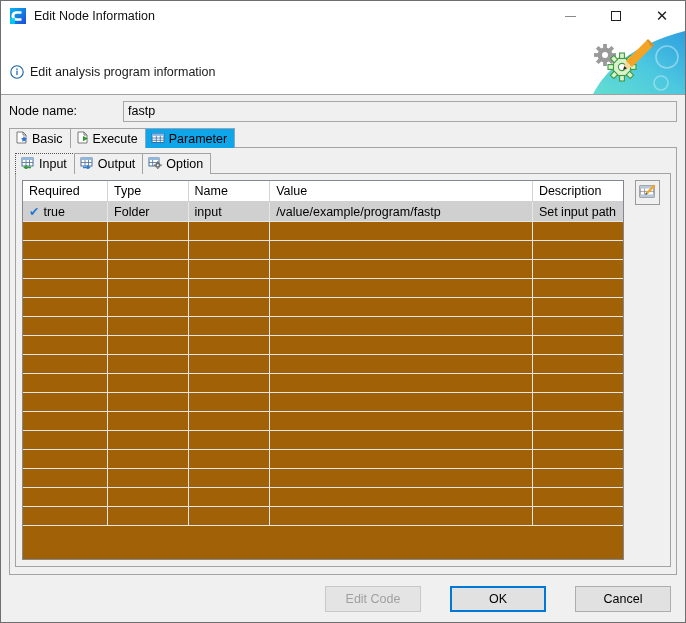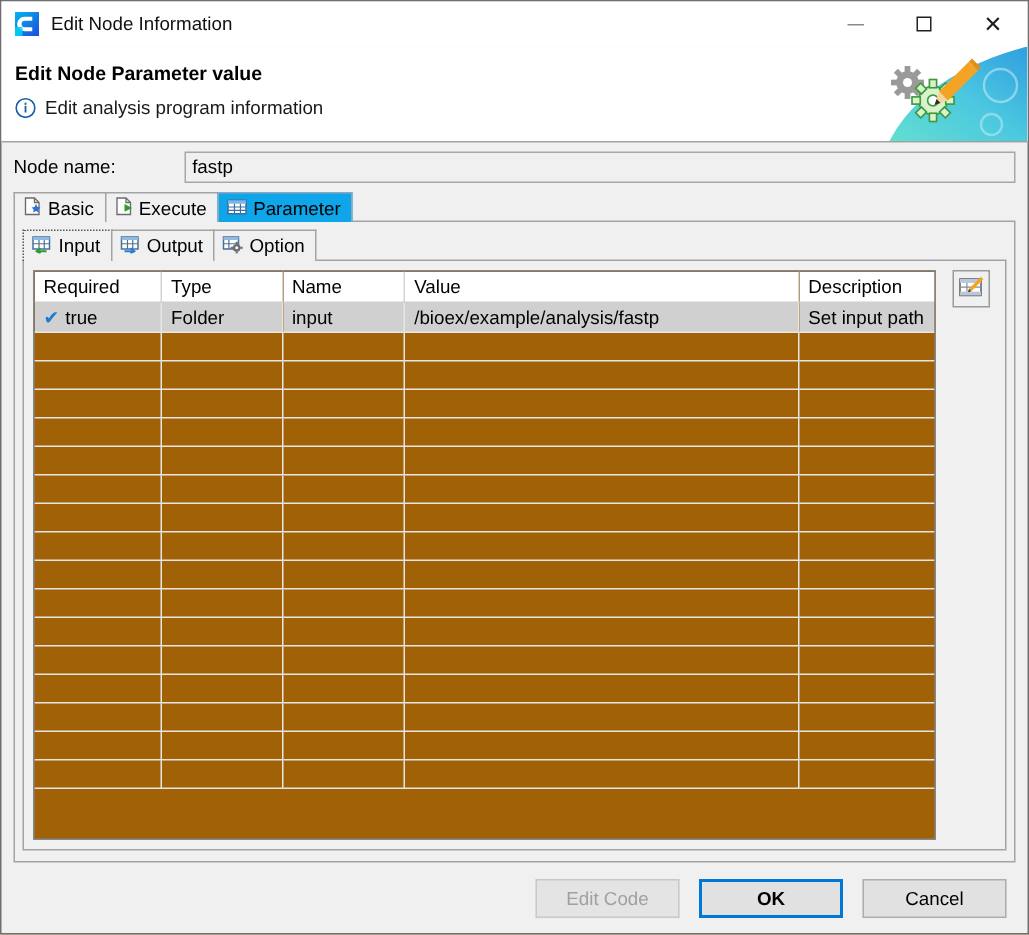--- a/index.html
+++ b/index.html
@@ -291,21 +291,21 @@
     box-sizing: border-box;
   }
 
   
   #footer {
     height: 46px;
     flex: 0 0 auto;
     display: flex;
     align-items: center;
     justify-content: flex-end;
-    gap: 13px;
+    gap: 29px;
     padding-right: 14px;
     box-sizing: border-box;
     text-align: right;
   }
   .btn {
     width: 96px;
     height: 26px;
     box-sizing: border-box;
     border: 1px solid #adadad;
     background: #e1e1e1;
@@ -318,21 +318,20 @@
     justify-content: center;
   }
   .btn.disabled {
     color: #a0a0a0;
     background: #e4e4e4;
     border-color: #c8c8c8;
   }
   .btn.default {
     border: 2px solid #0078d7;
     background: #e1e1e1;
-    font-weight: bold;
   }
 </style>
 </head>
 <body>
 
 <div id="window">
 
   <div id="titlebar">
     <div id="app-icon">
       <svg width="16" height="16" viewBox="0 0 16 16">
@@ -355,21 +354,20 @@
       <div class="win-btn">
         <div class="glyph-max"></div>
       </div>
       <div class="win-btn close">
         <div class="glyph-close">✕</div>
       </div>
     </div>
   </div>
 
   <div id="header">
-    <div id="header-title">Edit Node Parameter value</div>
     <div id="info-icon">
       <svg width="14" height="14" viewBox="0 0 14 14">
         <circle cx="7" cy="7" r="6.2" fill="none" stroke="#1560a8" stroke-width="1.1"></circle>
         <rect x="6.4" y="5.6" width="1.2" height="4.4" fill="#1560a8"></rect>
         <rect x="6.4" y="3.4" width="1.2" height="1.5" fill="#1560a8"></rect>
       </svg>
     </div>
     <div id="header-sub">Edit analysis program information</div>
     <div id="banner-art">
       <svg width="110" height="63" viewBox="0 0 110 63">
@@ -534,21 +532,21 @@
               <th>Description</th>
             </tr>
           </thead>
           <tbody id="table-body">
             <tr class="selected">
               <td>
                 <span class="check">✔</span><span>true</span>
               </td>
               <td>Folder</td>
               <td>input</td>
-              <td>/bioex/example/analysis/fastp</td>
+              <td>/value/example/program/fastp</td>
               <td>Set input path</td>
             </tr>
           <tr>
                 <td>&nbsp;</td>
                 <td>&nbsp;</td>
                 <td>&nbsp;</td>
                 <td>&nbsp;</td>
                 <td>&nbsp;</td>
               </tr>
               <tr>

